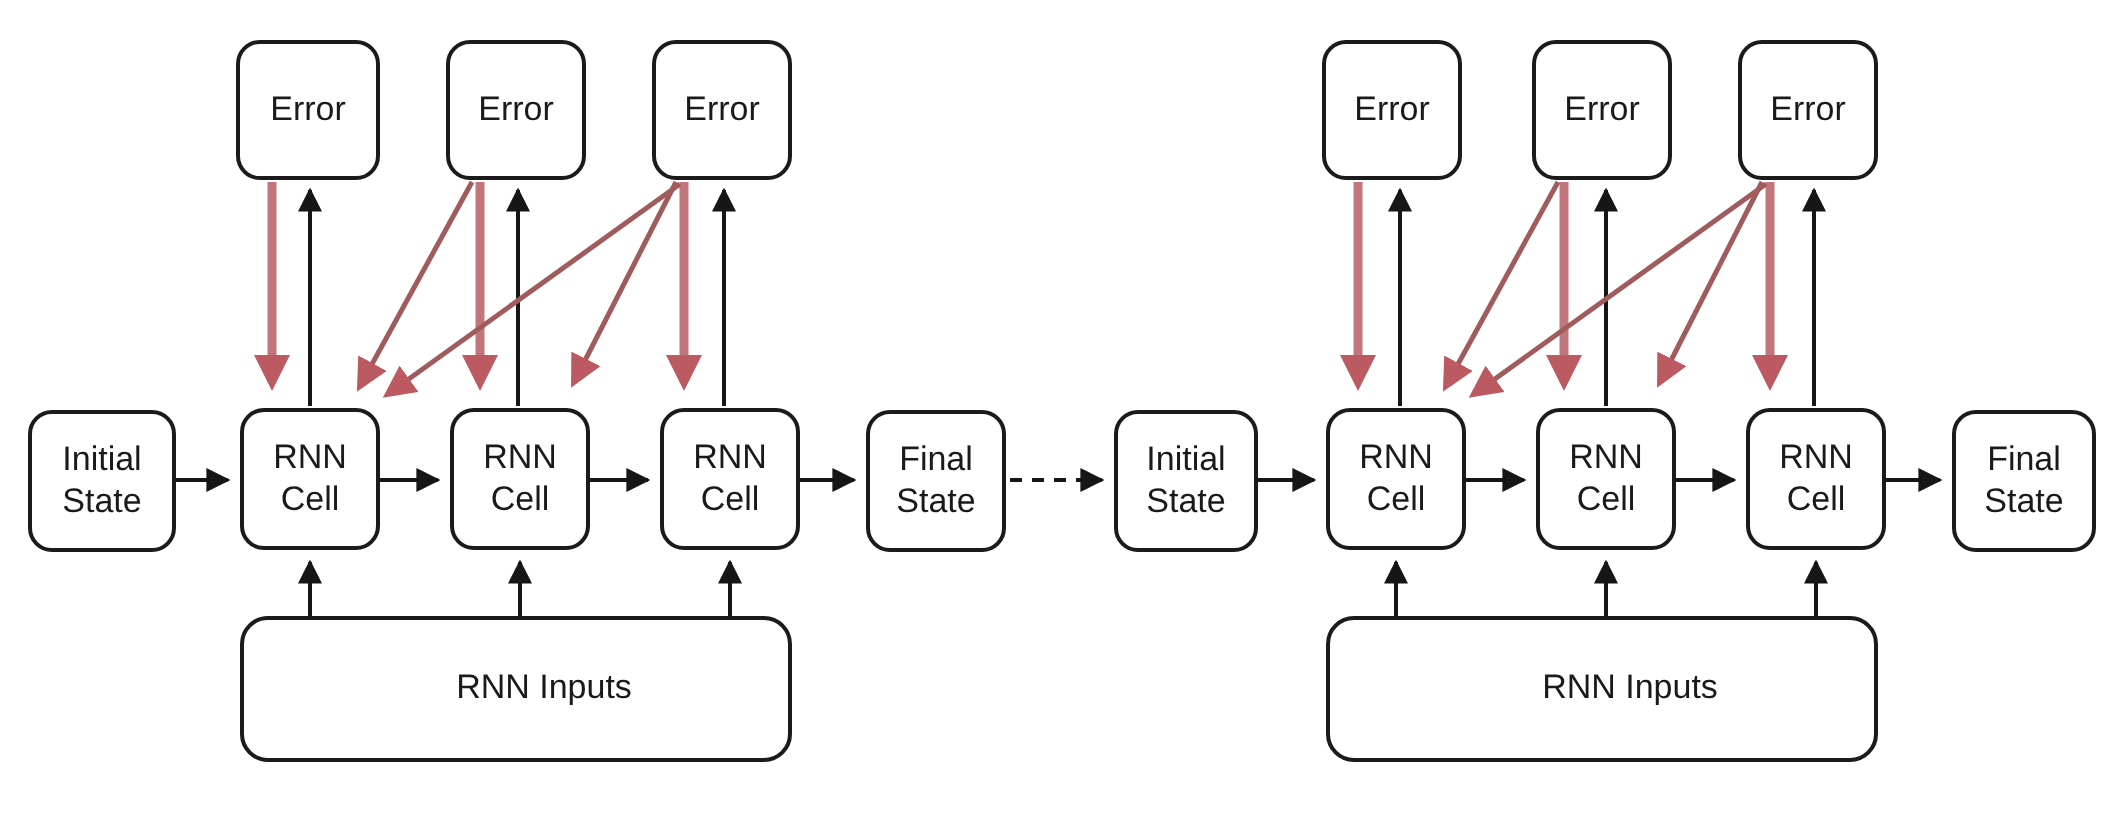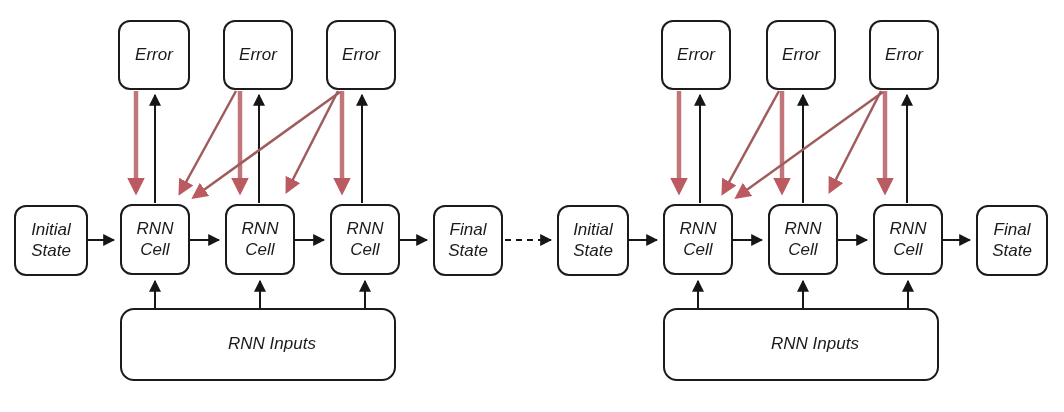--- a/index.html
+++ b/index.html
@@ -19,21 +19,20 @@
     border: 2px solid var(--box-border, #1b1b1b);
     border-radius: 12px;
     display: flex;
     align-items: center;
     justify-content: center;
     text-align: center;
     white-space: pre-line;
     font-size: 17px;
     line-height: 1.22;
     color: var(--text, #1a1a1a);
-    font-style: italic;
   }
   .box.inputs { border-radius: 14px; padding-left: 28px; }
   .ln        { stroke: var(--black-arrow, #161616); stroke-width: 2; fill: none; }
   .ln-dash   { stroke-dasharray: 6 5; }
   .red-straight { stroke: var(--red-arrow, #c1767b); stroke-width: 4.5; fill: none; }
   .red-diag     { stroke: var(--red-arrow-dark, #a05c5d); stroke-width: 2.5; fill: none; }
   #mkB path  { fill: var(--black-arrow, #161616); }
   #mkR path, #mkRd path { fill: var(--red-arrow-head, #bb5a60); }
 </style>
 </head>

